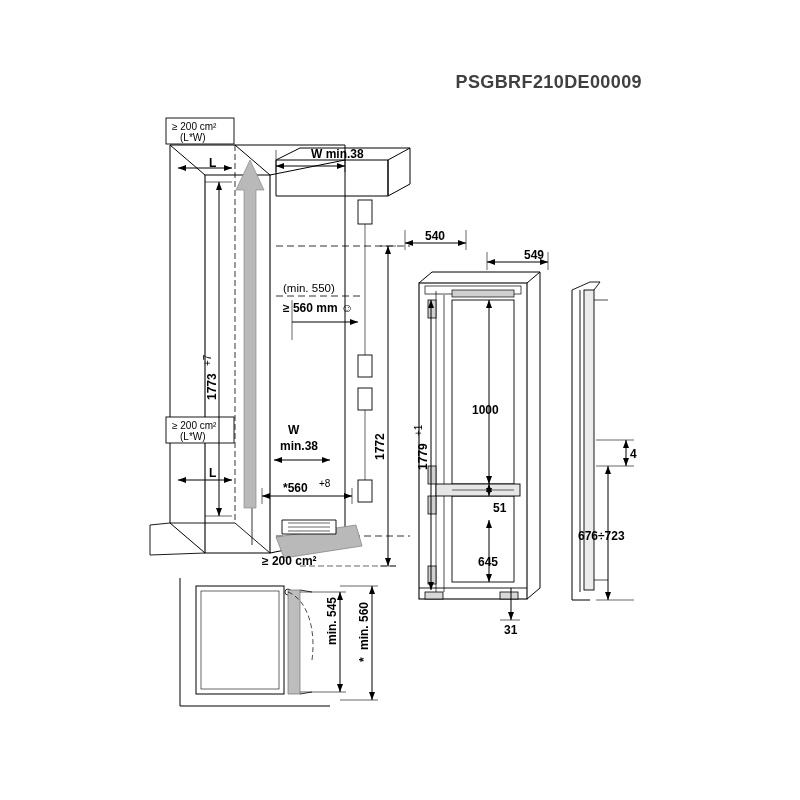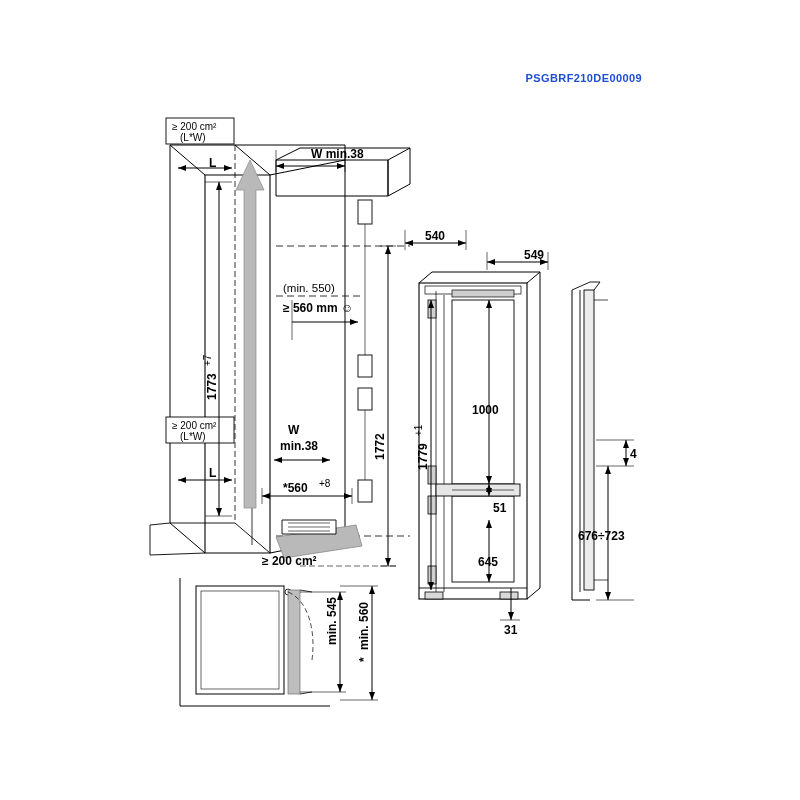--- a/index.html
+++ b/index.html
@@ -17,24 +17,24 @@
   #stage {
     position: absolute;
     left: 0; top: 0;
     width: 800px;
     height: 800px;
   }
   .doc-code {
     position: absolute;
     right: 158px;
     top: 72px;
-    font-size: 11px;
+    font-size: 18px;
     font-weight: bold;
     letter-spacing: 0.4px;
-    color: #1d4ed8;
+    color: #404040;
     white-space: nowrap;
   }
   svg.drawing {
     position: absolute;
     left: 0; top: 0;
     width: 800px;
     height: 800px;
   }
   .lbl {
     font-family: "Liberation Sans", sans-serif;

